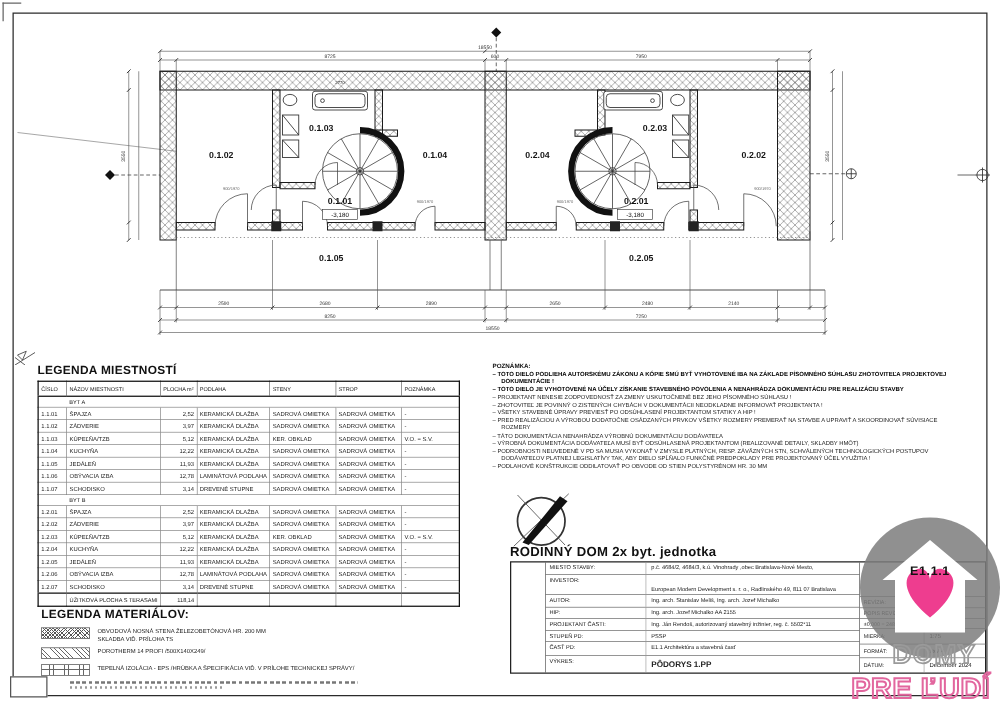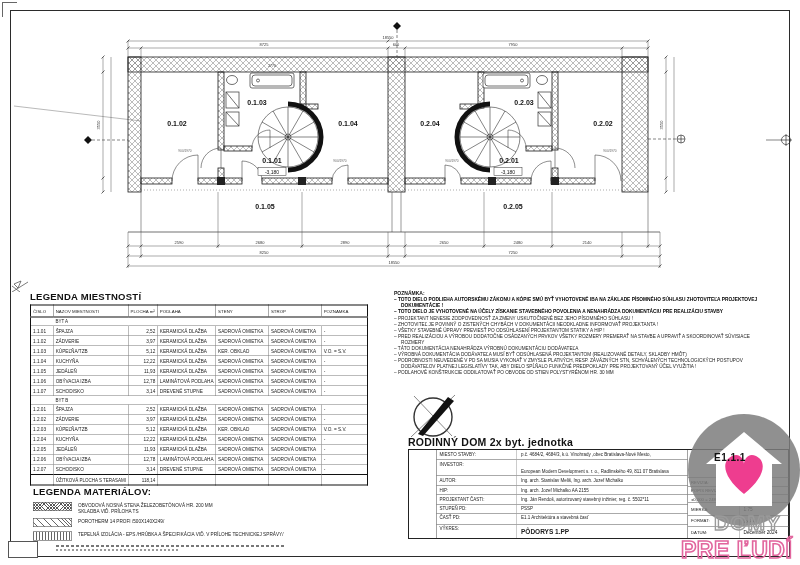--- a/index.html
+++ b/index.html
@@ -68,21 +68,21 @@
   .tbValue.big{font-size:13px;font-weight:bold;padding-top:6px;}
   .tbRight{width:202px;flex:none;border-left:1px solid #444;display:flex;flex-direction:column;}
   .dnCell{height:56px;border-bottom:1px solid #555;}
   .rRow{display:flex;border-bottom:1px solid #555;align-items:center;}
   .rRow:last-child{border-bottom:none;}
   .rLabel{font-size:8.5px;color:#222;padding-left:6px;flex:none;}
   .rRow.split .rLabel{width:96px;border-right:1px solid #999;align-self:stretch;display:flex;align-items:center;}
   .rValue{font-size:9.5px;color:#111;padding-left:8px;}
 
   .dn{left:714px;top:452px;width:60px;z-index:30;font-size:10px;font-weight:bold;
-      letter-spacing:.5px;color:#111;text-align:left;}
+      letter-spacing:.5px;color:#111;text-align:center;}
   .wm{left:686px;top:412px;z-index:20;}
   .logoSvg{left:680px;top:500px;z-index:25;overflow:visible;}
   .compass{left:404px;top:390px;z-index:7;}
 </style>
 </head>
 <body>
 
 <div class="abs sheet"></div>
 <div class="abs corner"></div>
 <div class="abs frame"></div>

